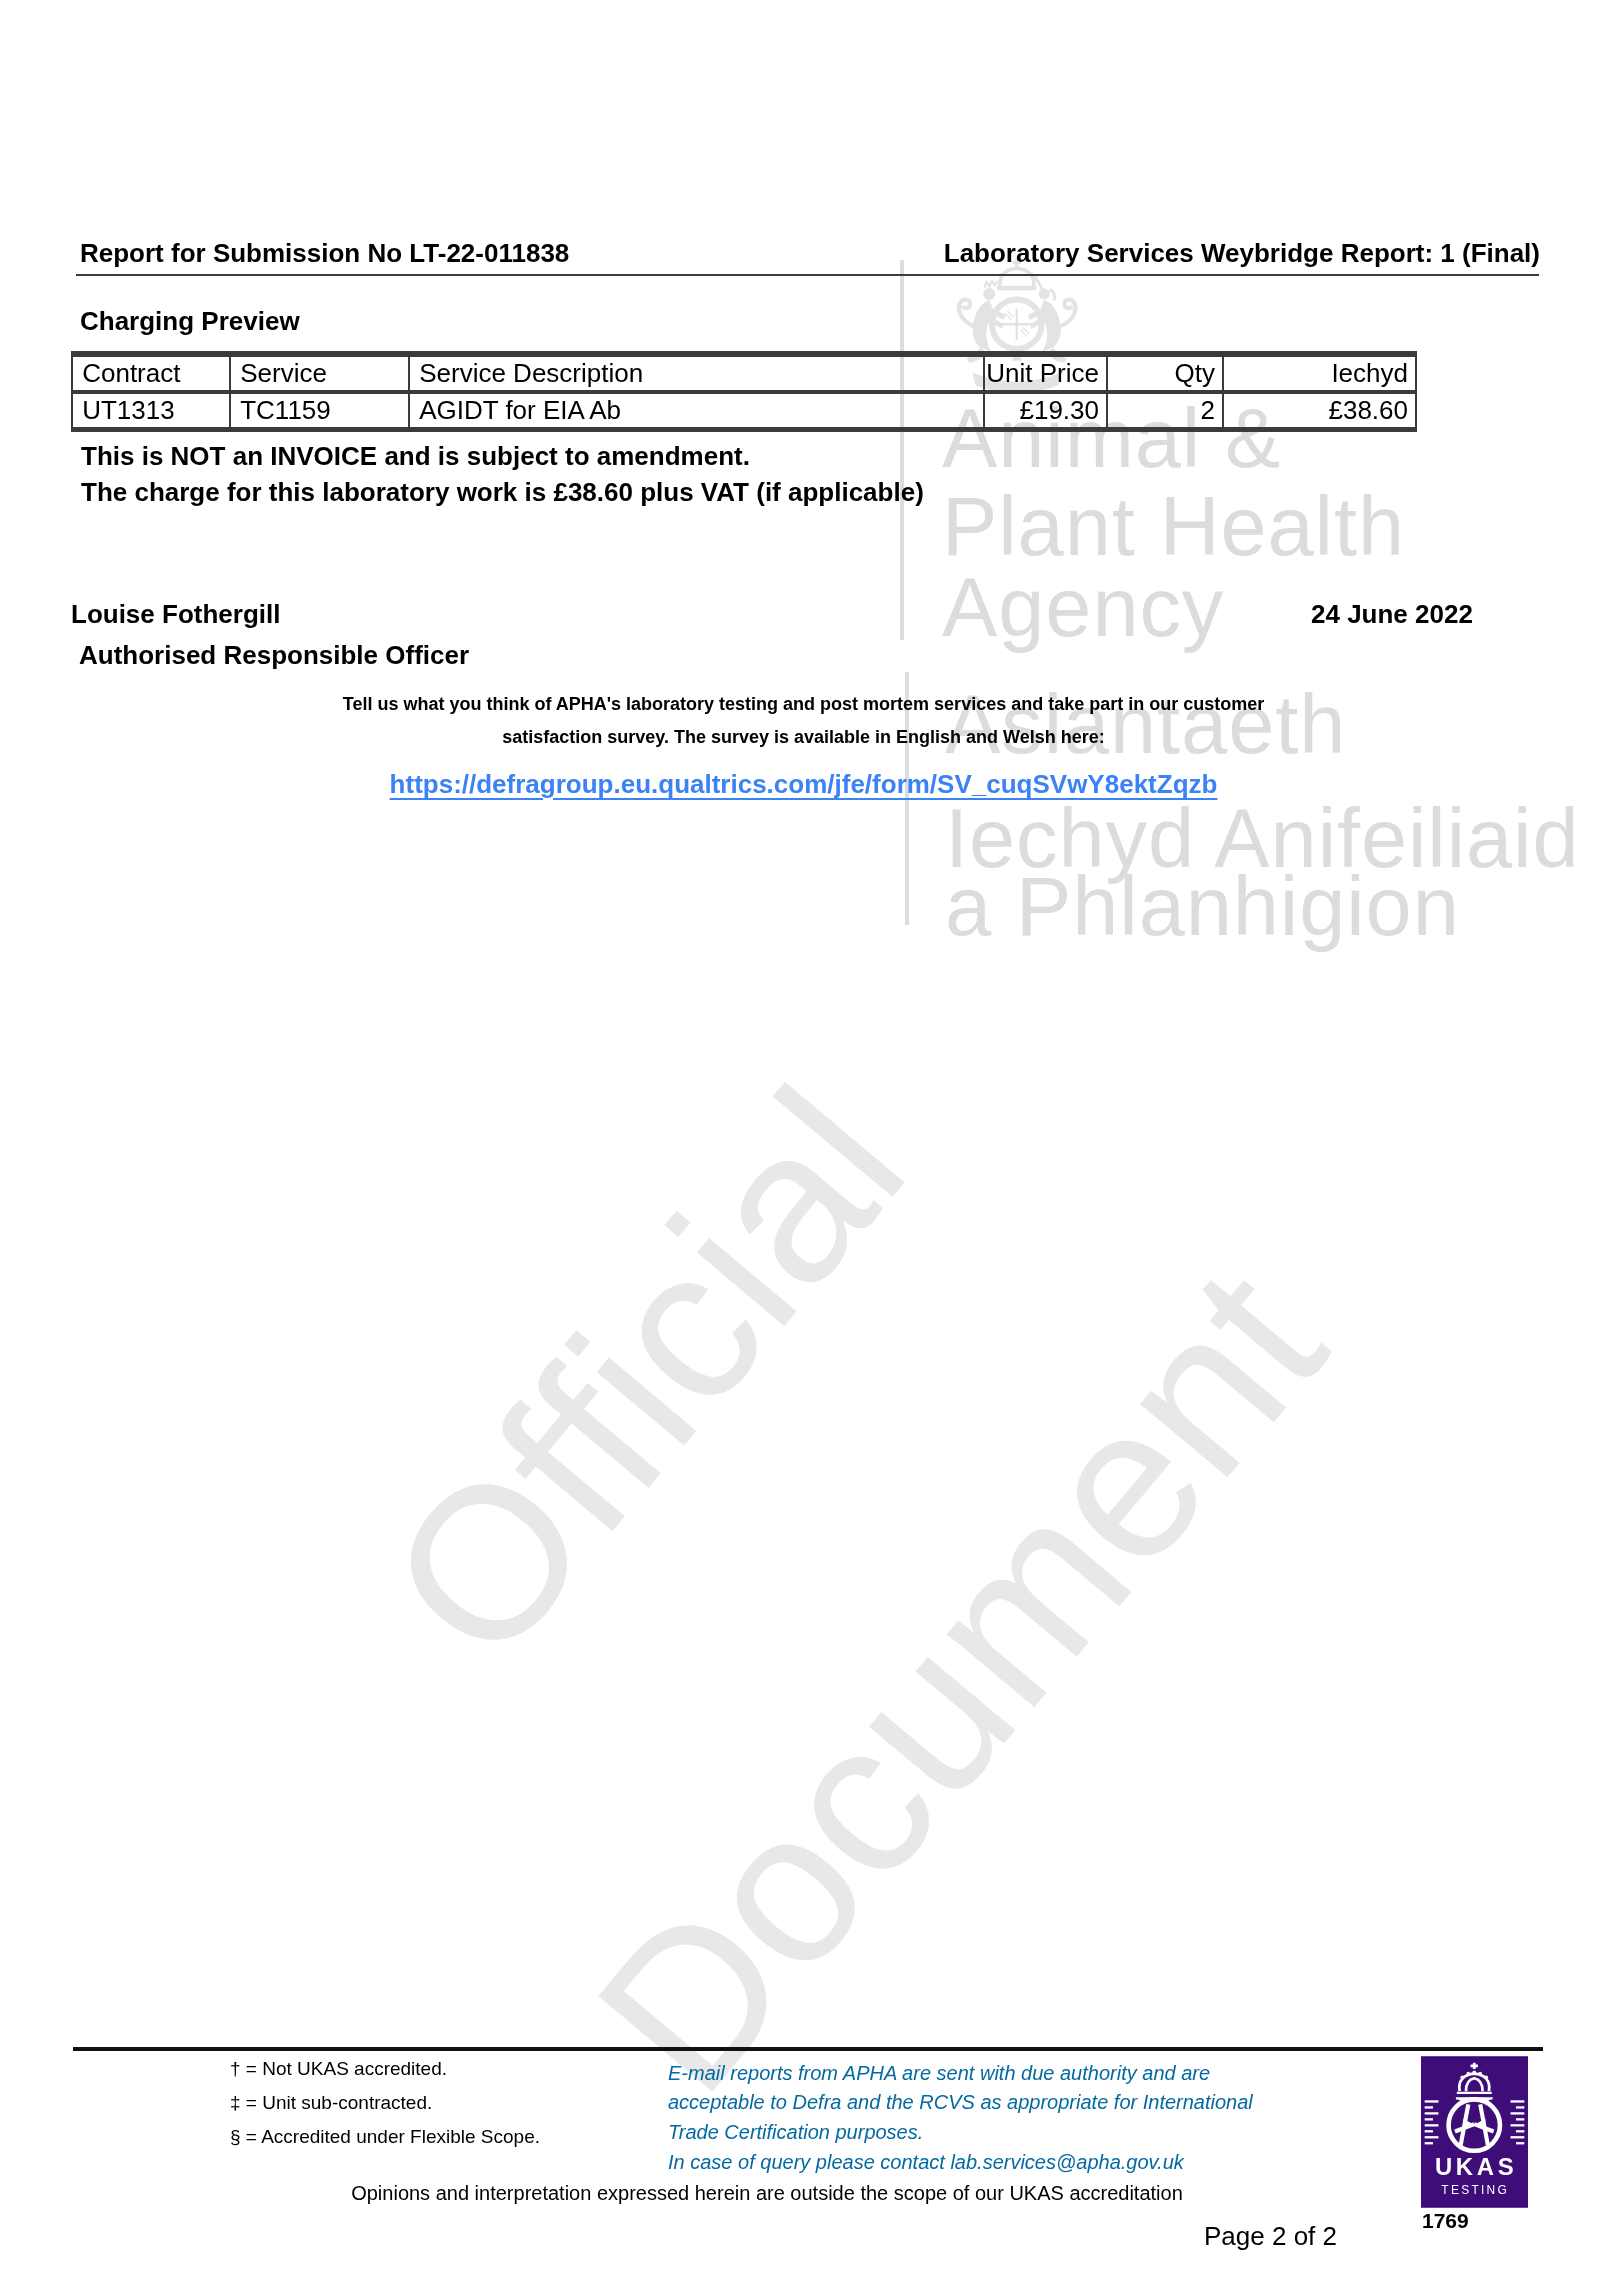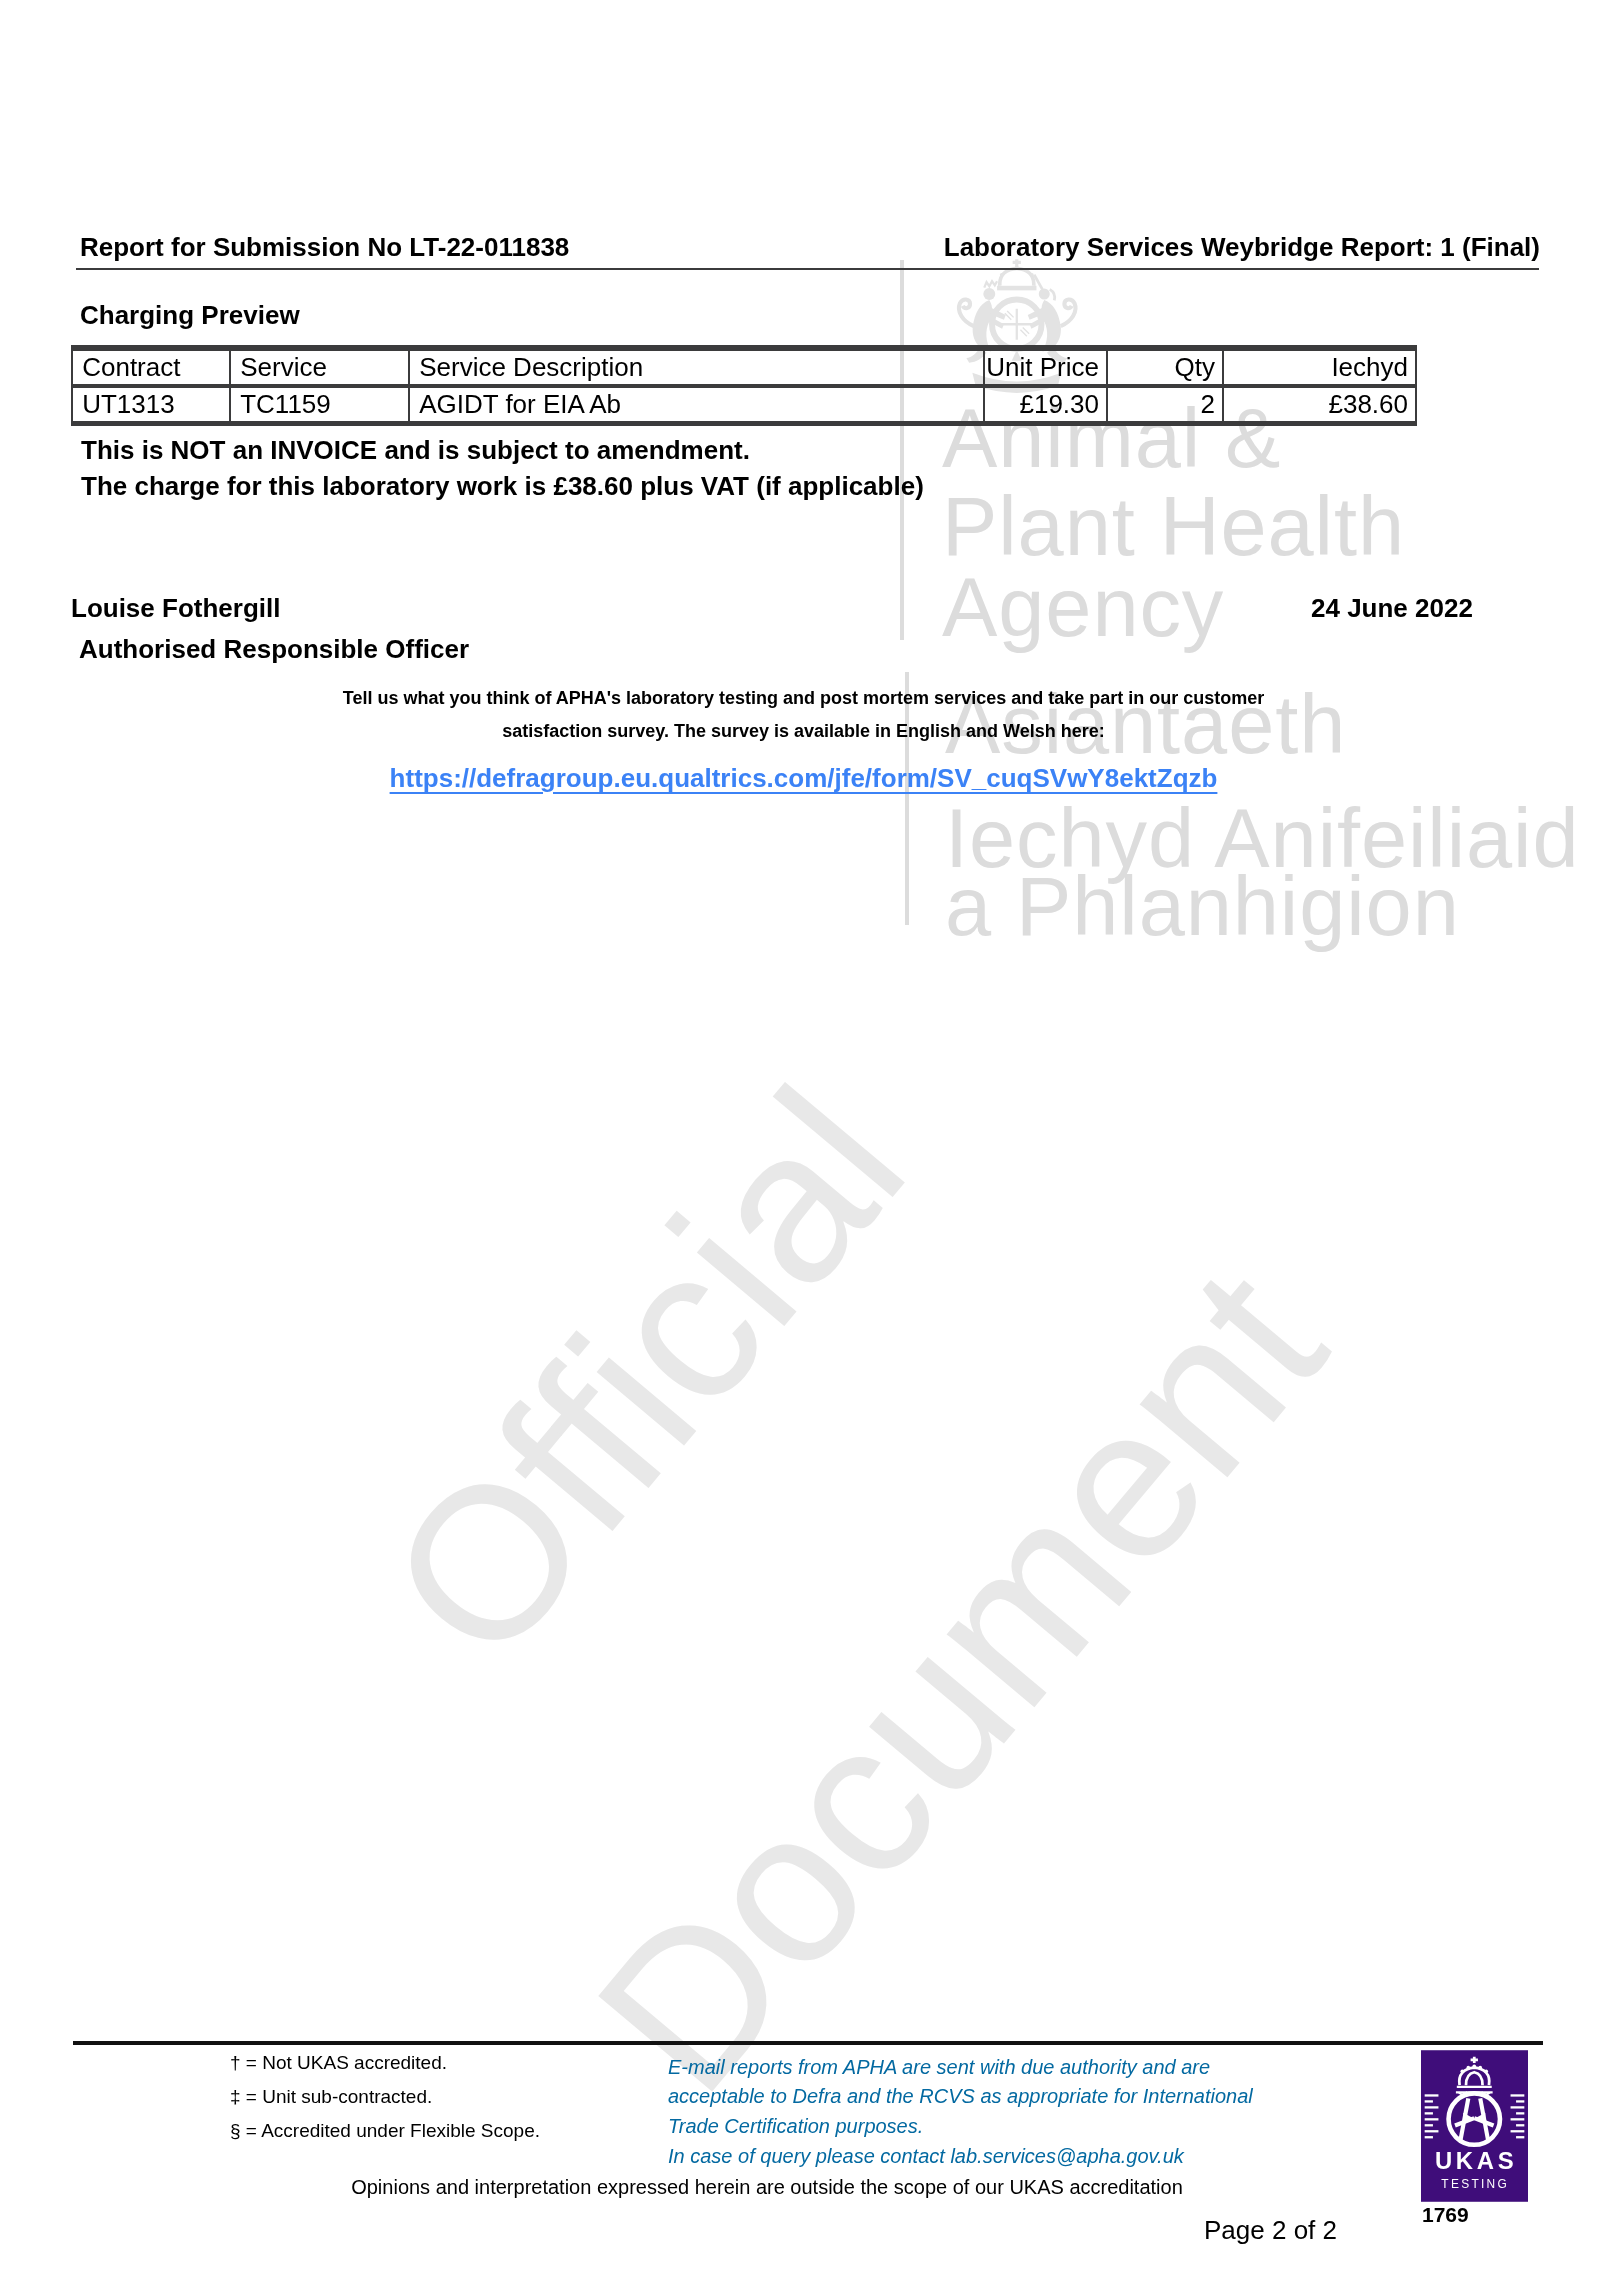--- a/index.html
+++ b/index.html
@@ -27,21 +27,21 @@
   .wm-bar{position:absolute;width:3.7px;background:#dcdcdc;}
   .wm-diag{
     position:absolute;
     font-size:216px;
     color:#e8e8e8;
     white-space:nowrap;
     transform:translate(-50%,-50%) rotate(-50deg);
   }
 
   
-  .content{position:absolute;inset:0;z-index:1;}
+  .content{position:absolute;inset:0;z-index:1;margin-top:6px;}
   .hdr{font-size:26px;font-weight:bold;white-space:nowrap;}
   .rule{background:#3b3b3c;height:2.3px;}
   .sect-title{font-size:26px;font-weight:bold;}
 
   table.doc-table{
     position:absolute;left:71px;top:345px;
     border-collapse:collapse;table-layout:fixed;
     width:1344px;
     font-size:26px;
     background:transparent;

